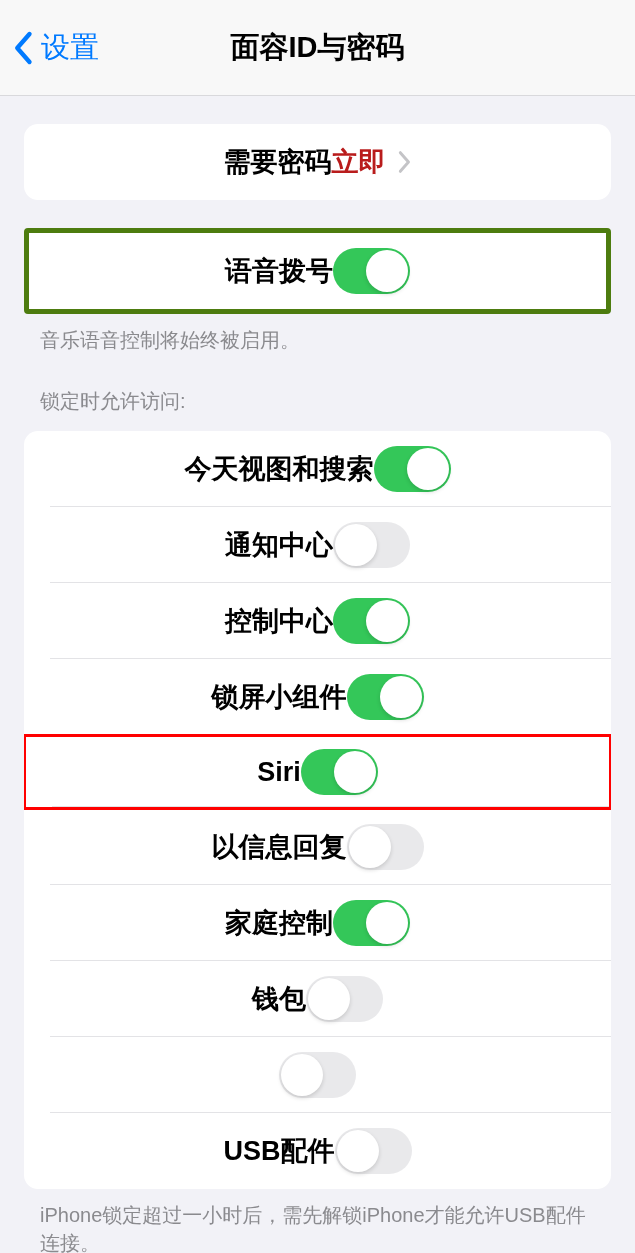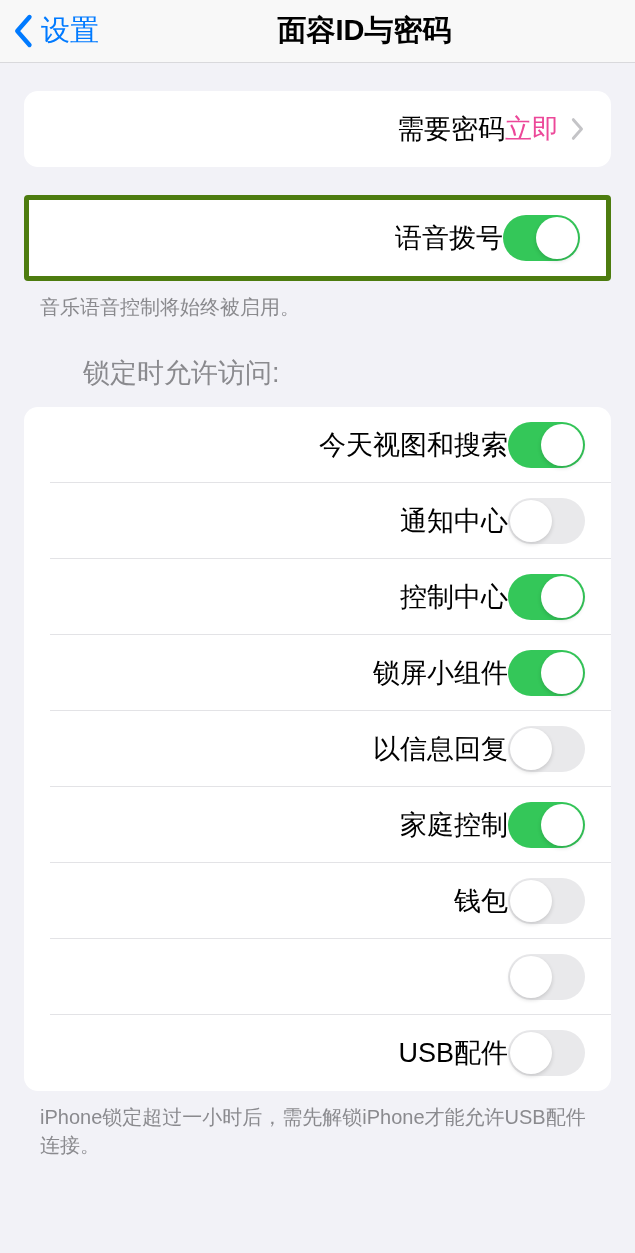--- a/index.html
+++ b/index.html
@@ -9,21 +9,21 @@
       -webkit-font-smoothing: antialiased;
     }
     body {
       width: 635px;
       height: 1253px;
       background: #f2f2f7;
       font-family: -apple-system, 'Helvetica Neue', Arial, sans-serif;
       overflow: hidden;
     }
     .nav-bar {
-      height: 63px;
+      height: 96px;
       background: #f8f8f8;
       border-bottom: 1px solid #d9d9dc;
       display: flex;
       align-items: center;
       position: relative;
       padding: 0 12px;
     }
     .back-btn {
       display: flex;
       align-items: center;
@@ -36,43 +36,43 @@
       height: 36px;
       margin-right: 8px;
     }
     .nav-title {
       position: absolute;
       left: 50%;
       transform: translateX(-50%);
       font-size: 29px;
       font-weight: 600;
       color: #000;
-      margin-left: 47px;
     }
     .content {
       padding: 0;
     }
     .group {
       background: #ffffff;
       border-radius: 14px;
       margin: 28px 24px 0 24px;
       overflow: hidden;
     }
     .group.highlight {
       border: 5px solid #4d7c0f;
       border-radius: 4px;
     }
     .row {
       display: flex;
       align-items: center;
-      justify-content: flex-end;
+      justify-content: center;
       min-height: 76px;
       padding: 0 26px;
       position: relative;
       cursor: pointer;
+      font-weight: bold;
     }
     .row:not(:last-child)::after {
       content: '';
       position: absolute;
       bottom: 0;
       left: 26px;
       right: 0;
       height: 1px;
       background: #e3e3e6;
     }
@@ -84,21 +84,21 @@
       font-size: 27px;
       color: #000;
     }
     .row-right {
       display: flex;
       align-items: center;
       gap: 12px;
     }
     .row-value {
       font-size: 27px;
-      color: #ec4899;
+      color: #b91c1c;
     }
     .chevron {
       width: 14px;
       height: 24px;
       color: #c4c4c7;
     }
     .toggle {
       width: 77px;
       height: 46px;
       border-radius: 23px;
@@ -127,24 +127,23 @@
     .toggle.off .toggle-knob {
       left: 2px;
     }
     .footer-text {
       font-size: 20px;
       color: #8a8a8e;
       padding: 12px 40px 0 40px;
       line-height: 1.4;
     }
     .section-header {
-      font-size: 27px;
+      font-size: 20px;
       color: #8a8a8e;
       padding: 34px 40px 10px 40px;
-      margin-left: 43px;
     }
     .group.tight {
       margin-top: 6px;
     }
   </style>
 </head>
 <body>
 
 <div class="nav-bar">
   <div class="back-btn">
@@ -200,20 +199,26 @@
         <div class="toggle on">
           <div class="toggle-knob"></div>
         </div>
       </div>
       <div class="row">
         <span class="row-label">锁屏小组件</span>
         <div class="toggle on">
           <div class="toggle-knob"></div>
         </div>
       </div>
+      <div class="row highlight-row">
+        <span class="row-label">Siri</span>
+        <div class="toggle on">
+          <div class="toggle-knob"></div>
+        </div>
+      </div>
       <div class="row">
         <span class="row-label">以信息回复</span>
         <div class="toggle off">
           <div class="toggle-knob"></div>
         </div>
       </div>
       <div class="row">
         <span class="row-label">家庭控制</span>
         <div class="toggle on">
           <div class="toggle-knob"></div>

